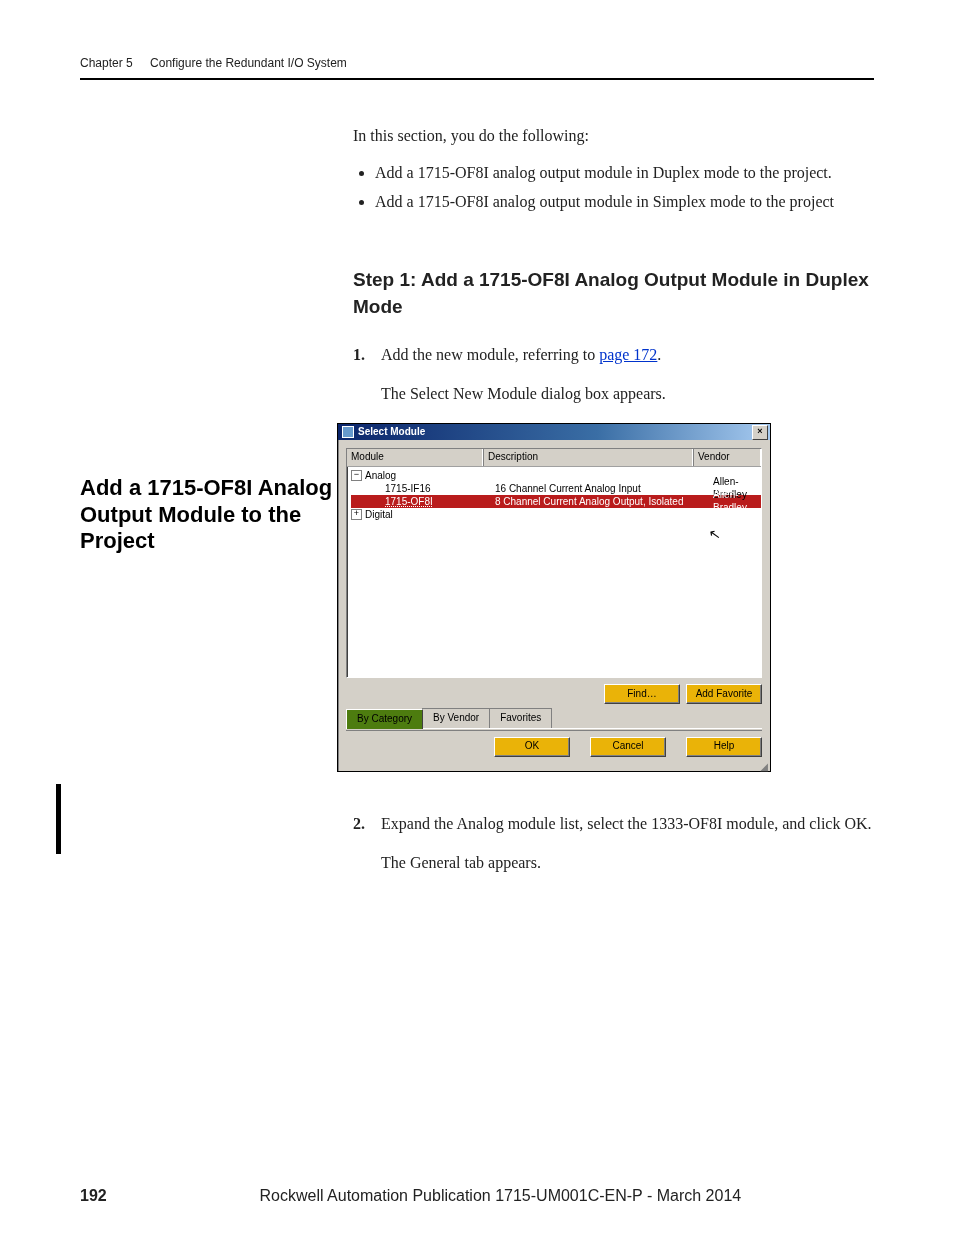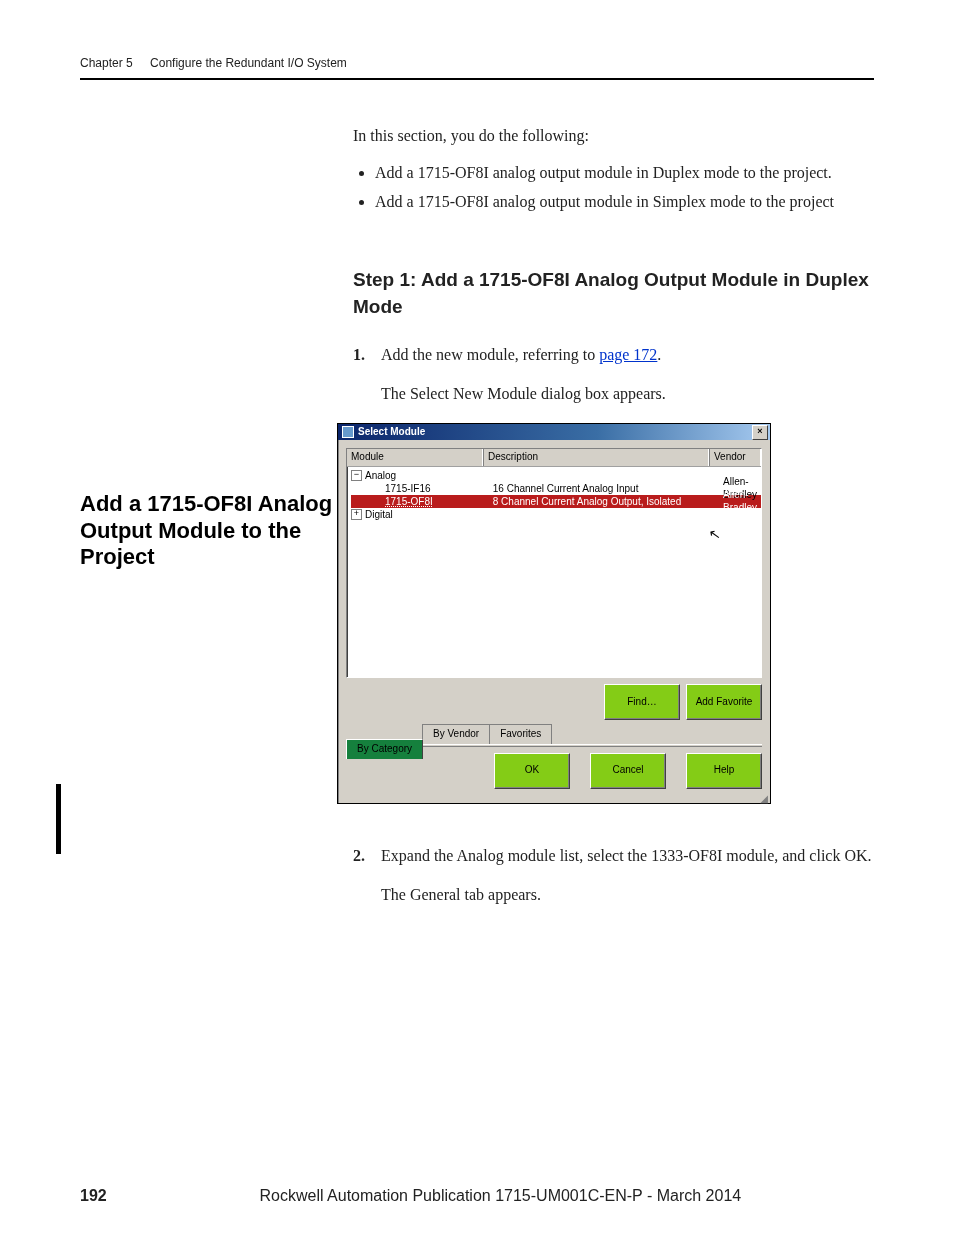--- a/index.html
+++ b/index.html
@@ -143,21 +143,21 @@
   }
   .grid-head {
     background: #d4d0c8;
     border-bottom: 1px solid #a0a0a0;
   }
   .grid-head > div, .grid-row > div {
     padding: 1px 4px;
     box-sizing: border-box;
   }
   .col-module { width: 136px; }
-  .col-desc   { width: 226px; }
+  .col-desc   { width: 210px; }
   .col-vendor { flex: 1; }
   .grid-head > div {
     border-right: 1px solid #fff;
     border-left: 1px solid #808080;
   }
   .grid-head > div:first-child { border-left: none; }
   .tree {
     padding: 2px 0 0 4px;
     font-size: 10px;
     line-height: 13px;
@@ -192,48 +192,48 @@
   }
   .toolbar-btns2 {
     display: flex;
     gap: 6px;
     justify-content: flex-end;
     margin: 6px 0 2px 0;
   }
   .winbtn {
     min-width: 62px;
     height: 18px;
-    background: #84cc16;
+    background: #eab308;
     border: 1px solid #fff;
     border-right-color: #404040;
     border-bottom-color: #404040;
     box-shadow: inset -1px -1px 0 #808080;
     font-size: 10px;
     display: flex;
     align-items: center;
     justify-content: center;
-    padding: 8px 6px;
+    padding: 0 6px;
   }
   .tabs {
     display: flex;
     margin-top: 4px;
   }
   .tab {
     font-size: 10px;
     padding: 2px 10px;
     border: 1px solid #808080;
     border-bottom: none;
     background: #d4d0c8;
     margin-right: -1px;
   }
   .tab.active {
-    background: #15803d;
+    background: #4d7c0f;
     border-color: #fff #404040 #d4d0c8 #fff;
     position: relative;
-    top: 15px;
+    top: 1px;
   }
   .tab-shelf {
     height: 1px;
     border-top: 1px solid #fff;
     border-bottom: 1px solid #808080;
     margin-bottom: 4px;
   }
   .resize-grip {
     text-align: right;
     font-size: 10px;

